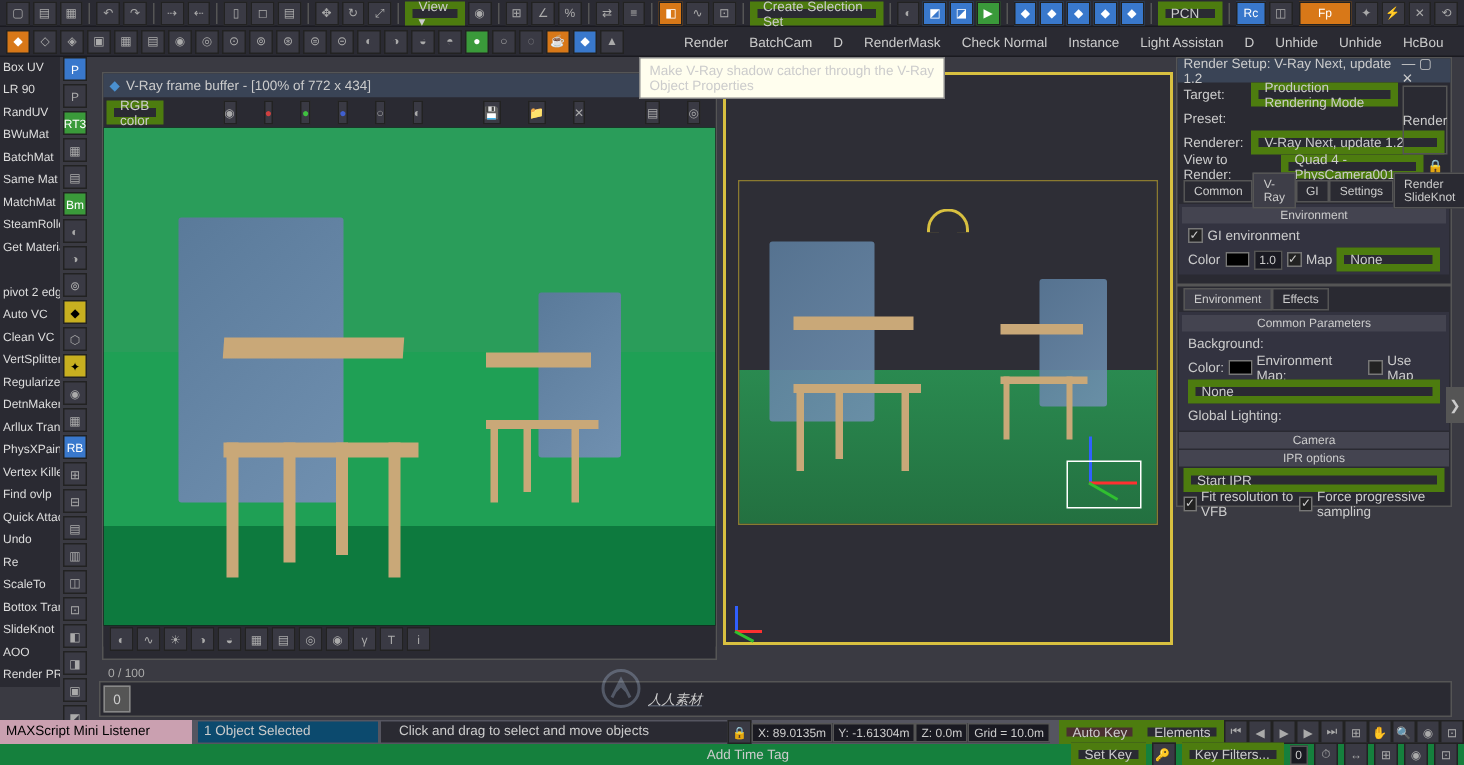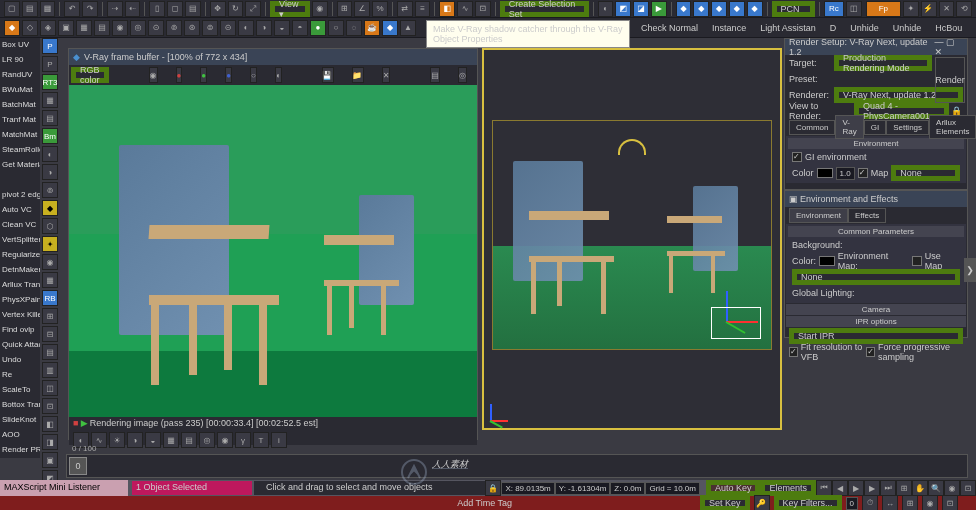--- a/index.html
+++ b/index.html
@@ -24,27 +24,27 @@
 .main-viewport { position:absolute; left:482px; top:48px; width:300px; height:382px; background:#2e2e36; border:2px solid #d8c040; }
 .right-panel { position:absolute; right:8px; top:38px; width:184px; background:#2a2a32; border:1px solid #555; }
 .panel-title { background:#3a4456; padding:2px 4px; height:16px; display:flex; align-items:center; justify-content:space-between; }
 .panel-row { padding:2px 4px; display:flex; align-items:center; gap:3px; height:16px; }
 .panel-tab { background:#2a2a32; padding:2px 6px; border:1px solid #555; display:inline-block; font-size:8px; }
 .panel-tab.active { background:#3e3e48; }
 .panel-section { background:#333340; padding:2px; margin:1px; }
 .panel-head { background:#444450; padding:1px 4px; text-align:center; font-size:8px; }
 .timeline { position:absolute; left:66px; bottom:32px; right:8px; height:24px; background:#2a2a32; border:1px solid #555; }
 .status-bar { position:absolute; left:0; bottom:14px; right:0; height:16px; background:#555560; display:flex; align-items:center; }
-.bottom-bar { position:absolute; left:0; bottom:0; right:0; height:14px; background:#7f1d1d; display:flex; align-items:center; gap:4px; padding:0 18px; }
+.bottom-bar { position:absolute; left:0; bottom:0; right:0; height:14px; background:#15803d; display:flex; align-items:center; gap:4px; padding:0 4px; }
 .render-scene { background:linear-gradient(to bottom,#2a9d5a 0%,#2a9d5a 45%,#1fa055 45%,#1fa055 80%,#0d7a3e 80%,#0d7a3e 100%); width:100%; height:100%; position:relative; }
 .chair { position:absolute; }
 .chair-leg { background:#c9a878; position:absolute; }
 .blanket { background:linear-gradient(135deg,#5a7a9a,#7090b0); position:absolute; border-radius:2px; }
 .coord-readout { background:#1a1a22; border:1px solid #555; padding:1px 3px; font-size:8px; }
-.watermark { position:absolute; left:400px; top:458px; font-size:18px; color:rgba(180,200,230,.3); font-style:italic; display:flex; align-items:flex-start; gap:4px;text-decoration:underline; }
+.watermark { position:absolute; left:400px; top:445px; font-size:18px; color:rgba(180,200,230,.3); font-style:italic; display:flex; align-items:flex-end; gap:4px;text-decoration:underline; }
 .chk { width:10px; height:10px; border:1px solid #777; display:inline-block; background:#222; }
 .chk.on::after { content:"✓"; font-size:8px; color:#ccc; position:relative; top:-2px; }
 </style>
 </head>
 <body>
 
 <div class="toolbar" style="height:18px">
   <div class="icon-btn">▢</div>
   <div class="icon-btn">▤</div>
   <div class="icon-btn">▦</div>
@@ -133,32 +133,32 @@
   <span style="padding:0 6px">RenderMask</span>
   <span style="padding:0 6px">Check Normal</span>
   <span style="padding:0 6px">Instance</span>
   <span style="padding:0 6px">Light Assistan</span>
   <span style="padding:0 6px">D</span>
   <span style="padding:0 6px">Unhide</span>
   <span style="padding:0 6px">Unhide</span>
   <span style="padding:0 6px">HcBou</span>
 </div>
 
-<div class="tooltip" style="left:426px; top:20px">
+<div class="tooltip" style="left:426px; top:38px">
   <div>Make V-Ray shadow catcher through the V-Ray</div>
   <div>Object Properties</div>
 </div>
 
 <div class="left-toolbox">
   <div class="tool-label">Box UV</div>
   <div class="tool-label">LR 90</div>
   <div class="tool-label">RandUV</div>
   <div class="tool-label">BWuMat</div>
   <div class="tool-label">BatchMat</div>
-  <div class="tool-label">Tranf Mat</div>
+  <div class="tool-label">Same Mat</div>
   <div class="tool-label">MatchMat</div>
   <div class="tool-label">SteamRoller</div>
   <div class="tool-label">Get Material</div>
   <div class="tool-label"></div>
   <div class="tool-label">pivot 2 edge</div>
   <div class="tool-label">Auto VC</div>
   <div class="tool-label">Clean VC</div>
   <div class="tool-label">VertSplitter</div>
   <div class="tool-label">Regularize</div>
   <div class="tool-label">DetnMaker</div>
@@ -253,23 +253,20 @@
       <div class="chair" style="left:250px; top:110px; width:90px; height:140px">
         <div class="blanket" style="left:40px; top:0; width:55px; height:110px"></div>
         <div class="chair-leg" style="left:5px; top:40px; width:70px; height:10px"></div>
         <div class="chair-leg" style="left:5px; top:85px; width:75px; height:6px"></div>
         <div class="chair-leg" style="left:8px; top:85px; width:5px; height:55px"></div>
         <div class="chair-leg" style="left:30px; top:85px; width:5px; height:48px"></div>
         <div class="chair-leg" style="left:62px; top:85px; width:5px; height:55px"></div>
       </div>
     </div>
   </div>
-  <div class="vfb-status">
-    <span style="color:#d04040">■</span> <span style="color:#40c040">▶</span> <span>Rendering image (pass 235) [00:00:33.4] [00:02:52.5 est]</span>
-  </div>
   <div class="vfb-status" style="display:flex;gap:2px">
     <div class="icon-btn">◐</div>
     <div class="icon-btn">∿</div>
     <div class="icon-btn">☀</div>
     <div class="icon-btn">◑</div>
     <div class="icon-btn">◒</div>
     <div class="icon-btn">▦</div>
     <div class="icon-btn">▤</div>
     <div class="icon-btn">◎</div>
     <div class="icon-btn">◉</div>
@@ -340,43 +337,40 @@
   <div class="panel-row">
     <span style="width:62px">View to Render:</span>
     <div class="dropdown" style="flex:1">Quad 4 - PhysCamera001</div>
     <span>🔒</span>
   </div>
   <div class="panel-row" style="gap:0">
     <div class="panel-tab">Common</div>
     <div class="panel-tab active">V-Ray</div>
     <div class="panel-tab">GI</div>
     <div class="panel-tab">Settings</div>
-    <div class="panel-tab">Arllux Elements</div>
+    <div class="panel-tab">Render SlideKnot</div>
   </div>
   <div class="panel-section">
     <div class="panel-head">Environment</div>
     <div class="panel-row">
         <span class="chk on"></span>
         <span>GI environment</span>
       </div>
     <div class="panel-row" style="font-size:8px">
       <span>Color</span>
       <div style="width:16px;height:10px;background:#000;border:1px solid #777"></div>
       <div class="coord-readout">1.0</div>
       <span class="chk on"></span>
       <span>Map</span>
       <div class="dropdown" style="flex:1;text-align:center">None</div>
     </div>
   </div>
 </div>
 
 <div class="right-panel" style="top:190px;height:148px">
-  <div class="panel-title">
-    <span><span>▣</span> <span>Environment and Effects</span></span>
-  </div>
   <div class="panel-row" style="gap:0">
     <div class="panel-tab active">Environment</div>
     <div class="panel-tab">Effects</div>
   </div>
   <div class="panel-section">
     <div class="panel-head">Common Parameters</div>
     <div class="panel-row">
         <span>Background:</span>
       </div>
     <div class="panel-row" style="font-size:8px">
@@ -408,21 +402,21 @@
 
 <div style="position:absolute;right:0;top:258px;width:12px;height:24px;background:#555;display:flex;align-items:center;justify-content:center;color:#ccc">❯</div>
 
 <div class="timeline">
   <div style="position:absolute;left:2px;top:2px;width:18px;height:18px;background:#555;border:1px solid #888;display:flex;align-items:center;justify-content:center">0</div>
 </div>
 
 <div class="status-bar">
   <div style="width:128px;background:#caa0b0;color:#000;height:100%;padding:2px 4px">MAXScript Mini Listener</div>
   <div style="width:4px"></div>
-  <div style="flex:0 0 120px;background:#be185d;height:14px;padding:1px 4px">1 Object Selected</div>
+  <div style="flex:0 0 120px;background:#0c4a6e;height:14px;padding:1px 4px">1 Object Selected</div>
   <div style="flex:1;background:#2a2a32;height:14px;padding:1px 12px;margin-left:2px">Click and drag to select and move objects</div>
   <div class="icon-btn">🔒</div>
   <div class="coord-readout">X: 89.0135m</div>
   <div class="coord-readout">Y: -1.61304m</div>
   <div class="coord-readout">Z: 0.0m</div>
   <div class="coord-readout">Grid = 10.0m</div>
   <div style="width:6px"></div>
   <div class="dropdown" style="background:#4a3030">Auto Key</div>
   <div class="dropdown">Elements</div>
   <div class="icon-btn">⏮</div>

